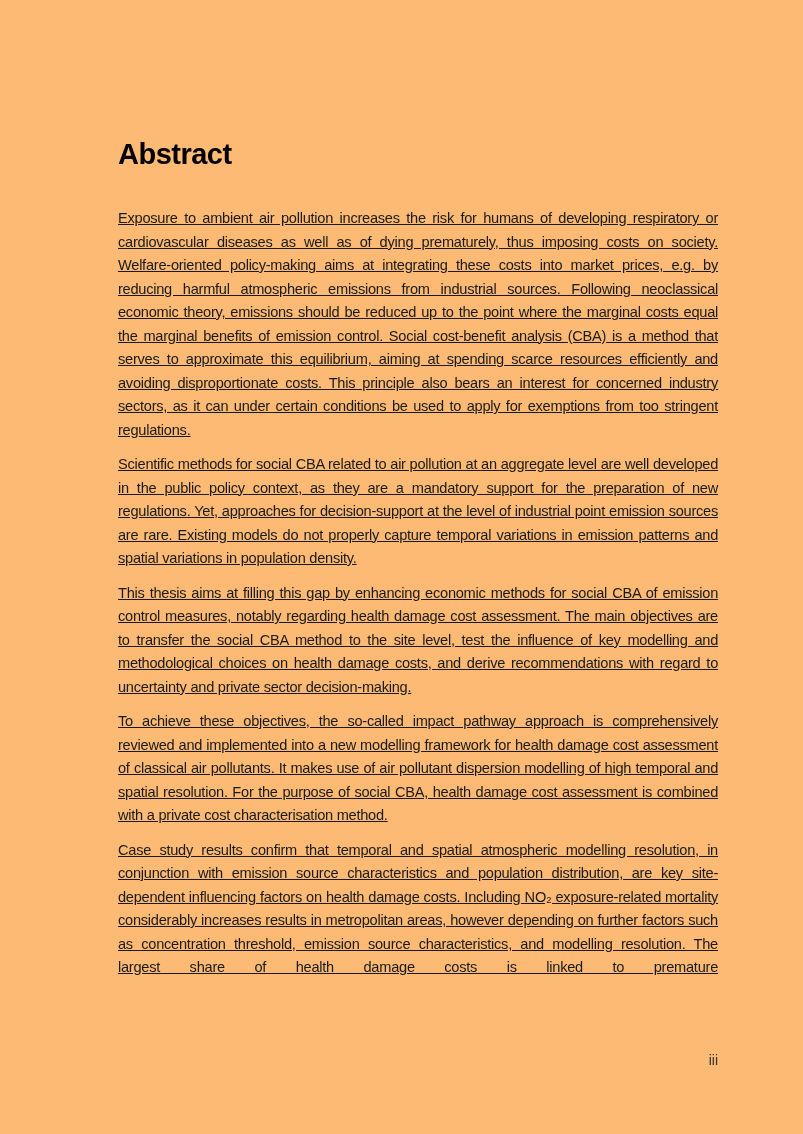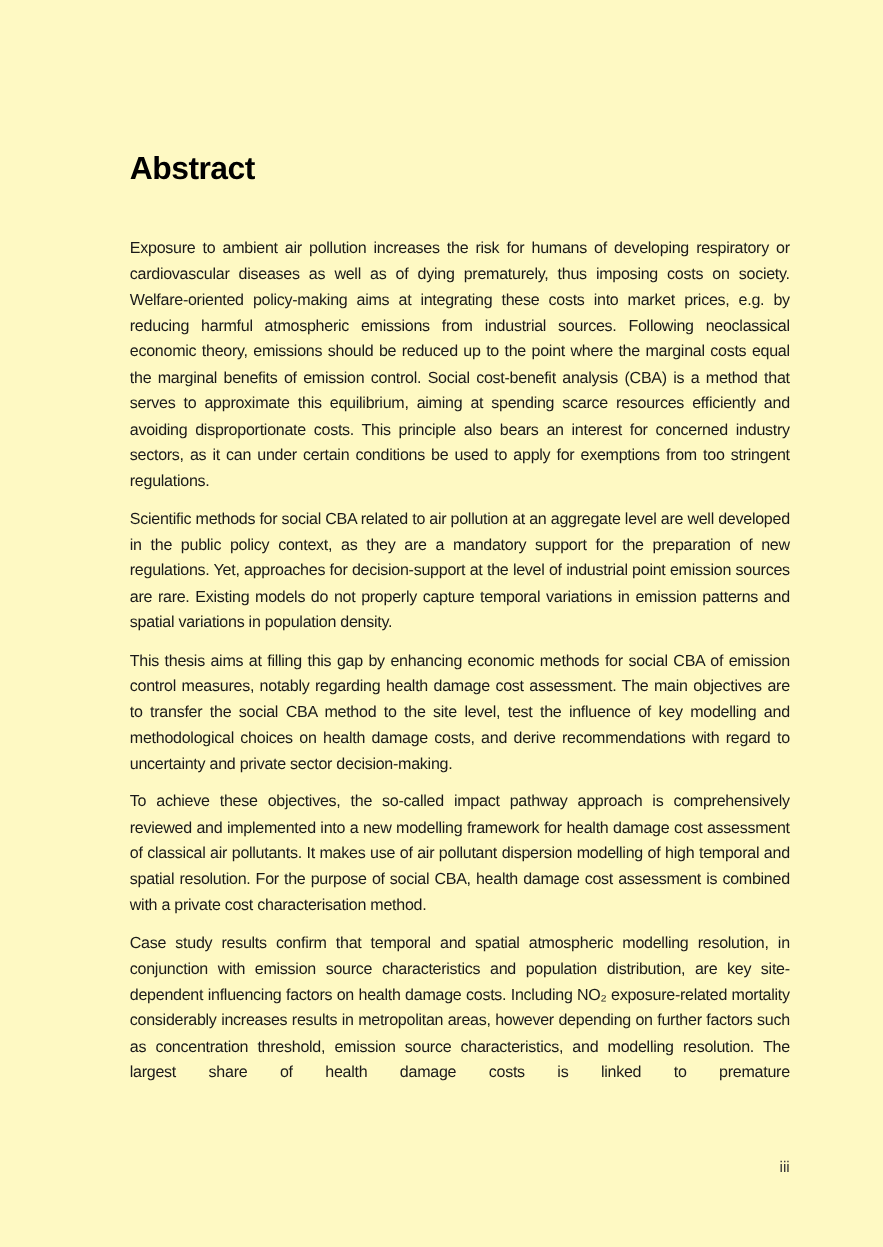--- a/index.html
+++ b/index.html
@@ -1,28 +1,28 @@
 <!DOCTYPE html>
 <html><head>
   <meta charset="utf-8">
   <style>
     html, body { margin: 0; padding: 0; background: #ffffff; }
     body { width: 803px; height: 1134px; position: relative; overflow: hidden; }
-    .page { position: absolute; left: 0; top: 0; width: 803px; height: 1134px; background: #fef9c3; }
+    .page { position: absolute; left: 0; top: 0; width: 803px; height: 1134px; background: #fdba74; }
     .title {
       position: absolute; left: 118px; top: 138px;
       font-family: "Liberation Sans", sans-serif; font-weight: bold;
       font-size: 29px; letter-spacing: -0.5px; color: #000; margin: 0;
     }
     .body-text {
       position: absolute; left: 118px; top: 207px; width: 600px;
       font-family: "Liberation Sans", sans-serif; font-size: 14.6px;
       line-height: 23.5px; color: #1a1a1a; letter-spacing: -0.25px;
     }
-    .body-text p { margin: 8px 0 11px 0; text-align: justify; text-align-last: left; }
+    .body-text p { margin: 0 0 11px 0; text-align: justify; text-align-last: left; text-decoration: underline; }
     .body-text p.cut { text-align-last: justify; }
     .page-number {
       position: absolute; right: 85px; top: 1052px;
       font-family: "Liberation Sans", sans-serif; font-size: 14px; color: #333; padding-left: 33px;
     }
   </style>
 </head>
 <body>
 
 <div class="page">

